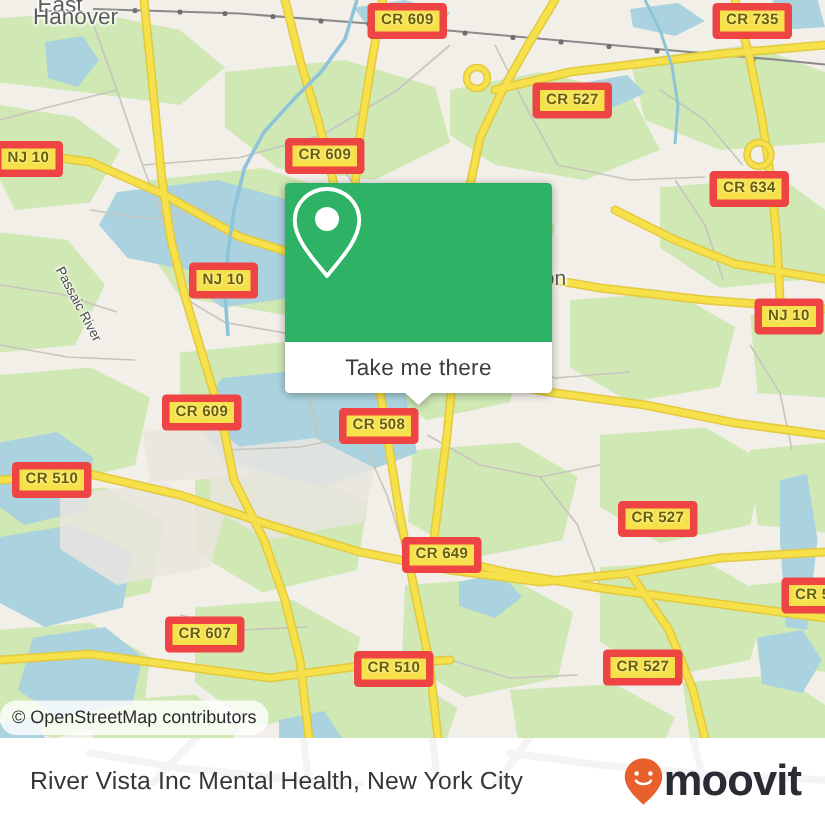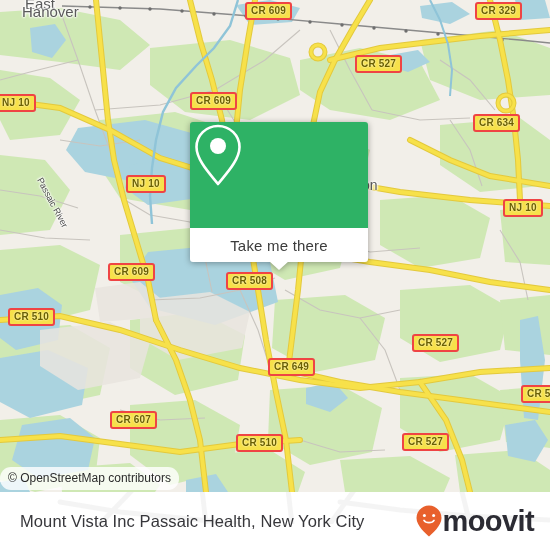--- a/index.html
+++ b/index.html
@@ -14,21 +14,21 @@
   #map{
     position:absolute;left:0;top:0;width:550px;height:492px;
     overflow:hidden;background:#f2efe9;
   }
   #map svg{position:absolute;left:0;top:0;}
 
   
   .shield{
     position:absolute;
     background:#f7e14a;
-    border:2px solid #ef4444;
+    border:5px solid #ef4444;
     border-radius:3px;
     color:#6b6000;
     font-size:10px;
     font-weight:bold;
     letter-spacing:.2px;
     padding:1px 4px 2px 4px;
     line-height:11px;
     white-space:nowrap;
     box-sizing:border-box;
     text-shadow:0 0 2px #fff;
@@ -268,21 +268,21 @@
       </g>
     </svg>
 
     <div class="place big" style="left:25px;top:-5px;">East</div>
     <div class="place big" style="left:22px;top:3px;">Hanover</div>
     <div class="place" style="left:358px;top:177px;">ton</div>
 
     <div class="river" style="left:44px;top:176px;transform:rotate(62deg);transform-origin:left top;">Passaic River</div>
 
     <div class="shield" style="left:245px;top:2px;">CR 609</div>
-    <div class="shield" style="left:475px;top:2px;">CR 329</div>
+    <div class="shield" style="left:475px;top:2px;">CR 735</div>
     <div class="shield" style="left:355px;top:55px;">CR 527</div>
     <div class="shield" style="left:190px;top:92px;">CR 609</div>
     <div class="shield" style="left:473px;top:114px;">CR 634</div>
     <div class="shield" style="left:-4px;top:94px;">NJ 10</div>
     <div class="shield" style="left:126px;top:175px;">NJ 10</div>
     <div class="shield" style="left:503px;top:199px;">NJ 10</div>
     <div class="shield" style="left:108px;top:263px;">CR 609</div>
     <div class="shield" style="left:226px;top:272px;">CR 508</div>
     <div class="shield" style="left:8px;top:308px;">CR 510</div>
     <div class="shield" style="left:412px;top:334px;">CR 527</div>
@@ -318,21 +318,21 @@
         <path d="M288 370 L340 382 L400 392 L460 400 L520 408 L550 412"></path>
         <path d="M420 382 L446 420 L462 460 L470 492"></path>
         <path d="M276 392 L286 440 L292 492"></path>
         <path d="M60 470 L120 480 L180 486 L240 492"></path>
         <path d="M340 470 L400 478 L470 484 L550 488"></path>
         <path d="M100 492 L140 450 L180 420"></path>
         <path d="M330 492 L360 450 L392 418"></path>
       </g>
     </svg>
     <div class="bar">
-      <div id="caption">Mount Vista Inc Passaic Health, New York City</div>
+      <div id="caption">River Vista Inc Mental Health, New York City</div>
       <div id="brand">
         <div class="pinwrap">
           <svg width="26" height="32" viewBox="0 0 26 32">
             <path d="M13 0.5 C6.1 0.5 0.5 6.1 0.5 13 C0.5 21 10 28.5 13 31.5 C16 28.5 25.5 21 25.5 13 C25.5 6.1 19.9 0.5 13 0.5 Z" fill="#e8602c"></path>
             <circle cx="8.4" cy="10.6" r="1.5" fill="#ffffff"></circle>
             <circle cx="17.6" cy="10.6" r="1.5" fill="#ffffff"></circle>
             <path d="M8 15.4 C9.8 18.4 16.2 18.4 18 15.4" fill="none" stroke="#ffffff" stroke-width="1.7" stroke-linecap="round"></path>
           </svg>
         </div>
         <div class="word">moovit</div>

